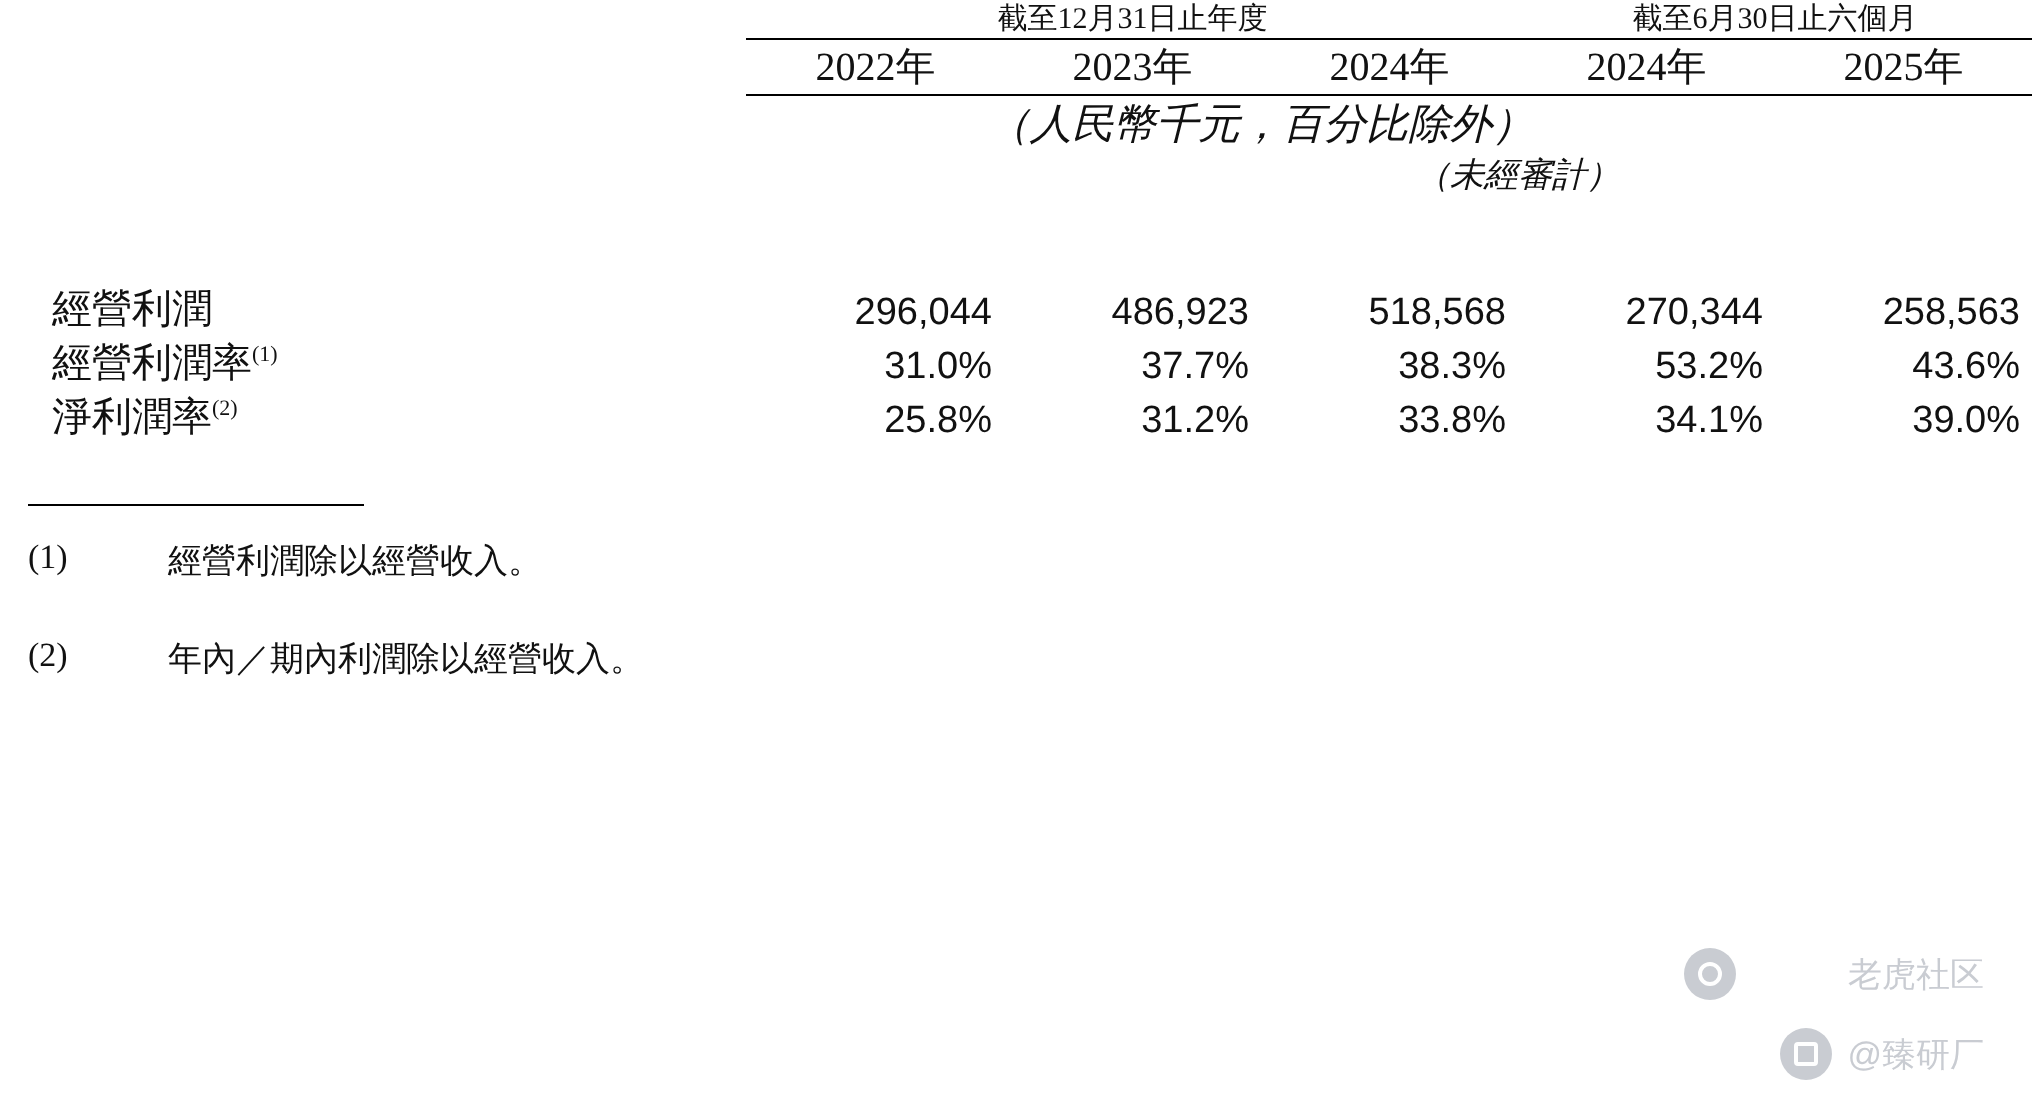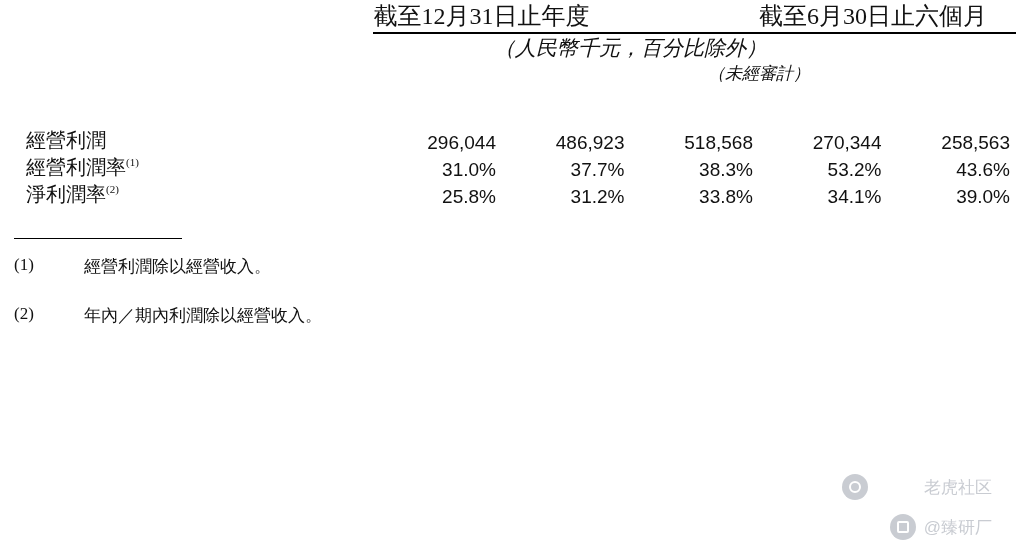--- a/index.html
+++ b/index.html
@@ -30,22 +30,22 @@
     padding: 0;
     vertical-align: bottom;
     font-weight: normal;
   }
 
   
   col.c-label { width: 372px; }
   col.c-num   { width: 128px; }
 
   .grp-head {
-    text-align: left;
-    font-size: 24px;
+    text-align: center;
+    font-size: 15px;
     font-weight: bold;
     padding-bottom: 6px;
     white-space: nowrap;
   }
   .grp-rule {
     height: 1px;
     background: #000;
     font-size: 0;
     line-height: 0;
   }
@@ -190,20 +190,28 @@
         <td class="grp-rule-cell" colspan="3">
             <div class="grp-rule"></div>
           </td>
         <td class="grp-rule-cell" colspan="2">
             <div class="grp-rule"></div>
           </td>
       </tr>
 
       <tr>
         <td></td>
+        <td class="yr-head">2022年</td>
+        <td class="yr-head">2023年</td>
+        <td class="yr-head">2024年</td>
+        <td class="yr-head">2024年</td>
+        <td class="yr-head">2025年</td>
+      </tr>
+      <tr>
+        <td></td>
         <td>
             <div class="yr-rule"></div>
           </td>
         <td>
             <div class="yr-rule"></div>
           </td>
         <td>
             <div class="yr-rule"></div>
           </td>
         <td>

